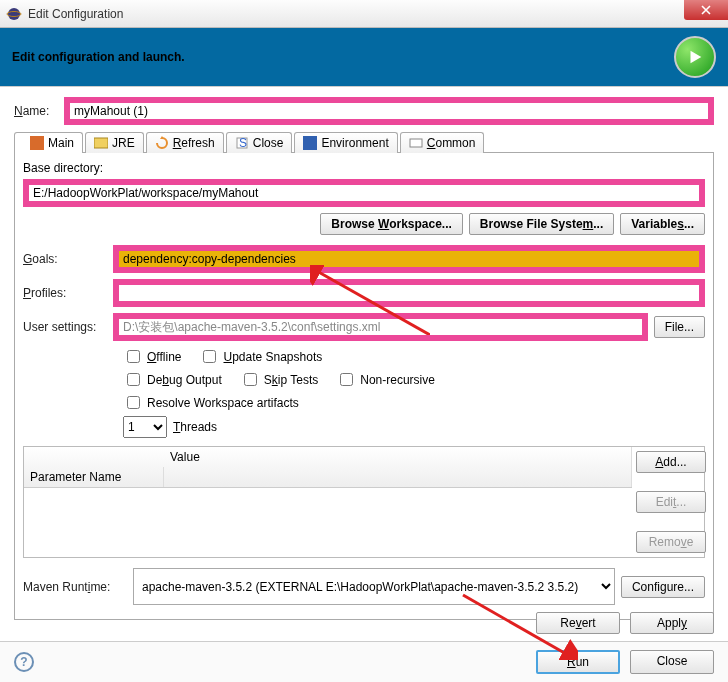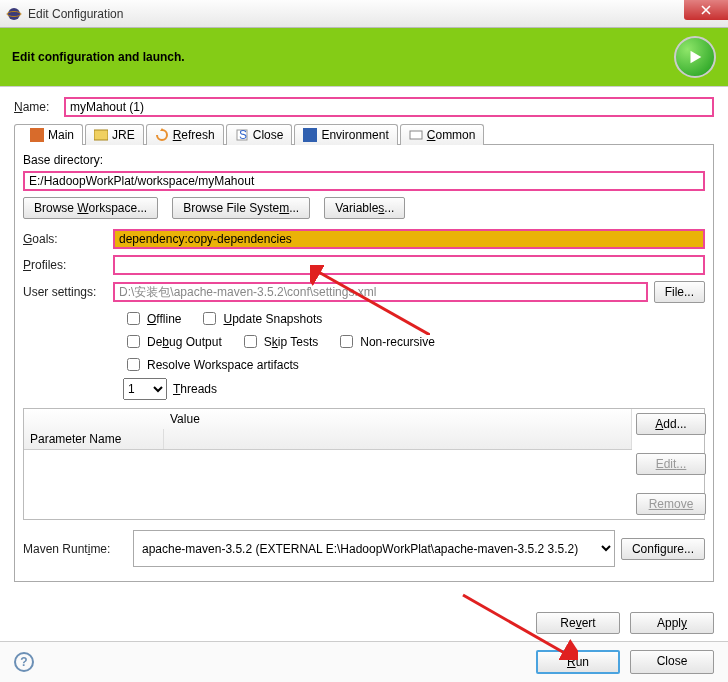--- a/index.html
+++ b/index.html
@@ -1,39 +1,39 @@
 <!DOCTYPE html>
 <html><head>
 <meta charset="utf-8">
 <style>
 * { box-sizing: border-box; font-family: "Segoe UI", Tahoma, sans-serif; font-size: 12px; }
 body { margin: 0; background: #fff; width: 728px; height: 682px; overflow: hidden; position: relative; }
 .titlebar { height: 28px; background: linear-gradient(#fdfdfd,#e8e8e8); border-bottom: 1px solid #bbb; display: flex; align-items: center; padding: 0 6px; position: relative; }
 .titlebar .icon { width: 16px; height: 16px; margin-right: 6px; }
 .titlebar .title { color: #333; }
 .closebtn { position: absolute; right: 0; top: 0; width: 44px; height: 20px; background: linear-gradient(#e28080,#c83030); color: #fff; display: flex; align-items: center; justify-content: center; border-bottom-left-radius: 3px; cursor: pointer; }
-.header { padding: 8px 12px; border-bottom: 1px solid #ccc; display: flex; align-items: center; justify-content: space-between; background: #84cc16; }
+.header { padding: 8px 12px; border-bottom: 1px solid #ccc; display: flex; align-items: center; justify-content: space-between; background: #0369a1; }
 .header .msg { font-weight: bold; }
 .runicon { width: 42px; height: 42px; border-radius: 50%; background: radial-gradient(circle at 30% 30%, #8fe66a, #1a9a1a); border: 2px solid #ccc; display: flex; align-items: center; justify-content: center; }
 .runicon svg { width: 18px; height: 18px; }
 .body { padding: 10px 14px; }
 .row { display: flex; align-items: center; margin-bottom: 6px; }
 .lbl { width: 90px; color: #222; }
 .lbl u { text-decoration: underline; }
-input.text { flex: 1; border: 2px solid #ec4899; padding: 8px 4px; height: 14px; background: #fff; }
+input.text { flex: 1; border: 6px solid #ec4899; padding: 8px 4px; height: 14px; background: #fff; }
 input.text.green { background: #eab308; }
 .tabs { display: flex; border-bottom: 1px solid #aaa; margin-top: 4px; }
 .tab { border: 1px solid #aaa; border-bottom: none; padding: 3px 8px; margin-right: 2px; background: linear-gradient(#fff,#f0f0f0); display: flex; align-items: center; gap: 4px; border-top-left-radius: 3px; border-top-right-radius: 3px; cursor: pointer; position: relative; top: 1px; }
 .tab.active { background: #fff; padding-left: 15px; }
 .tab .ti { width: 14px; height: 14px; }
 .panel { border: 1px solid #aaa; border-top: none; padding: 8px; }
 .btn { border: 1px solid #999; background: linear-gradient(#fdfdfd,#e5e5e5); padding: 3px 10px; border-radius: 2px; cursor: pointer; min-width: 70px; text-align: center; }
-.btn.disabled { color: #999; text-decoration: underline; }
+.btn.disabled { color: #999; }
 .btn.primary { border: 2px solid #4aa3df; }
-.btnrow { display: flex; gap: 14px; margin-top: 6px; }
+.btnrow { display: flex; justify-content: flex-end; gap: 6px; margin-top: 6px; font-weight: bold; }
 .chk { display: flex; align-items: center; gap: 4px; margin-right: 18px; }
 .chk input { width: 13px; height: 13px; }
 .chkrow { display: flex; flex-wrap: wrap; margin: 4px 0 4px 100px; }
 .threads { margin-left: 100px; display: flex; align-items: center; gap: 6px; }
 .threads select { width: 44px; height: 22px; }
 .table { border: 1px solid #bbb; margin-top: 8px; display: flex; }
 .table .grid { flex: 1; }
 .table .head { display: flex; background: linear-gradient(#fff,#eee); border-bottom: 1px solid #ccc; }
 .table .head .col { padding: 3px 6px; border-right: 1px solid #ddd; }
 .table .head .col:first-child { width: 140px; margin-top: 20px; }

